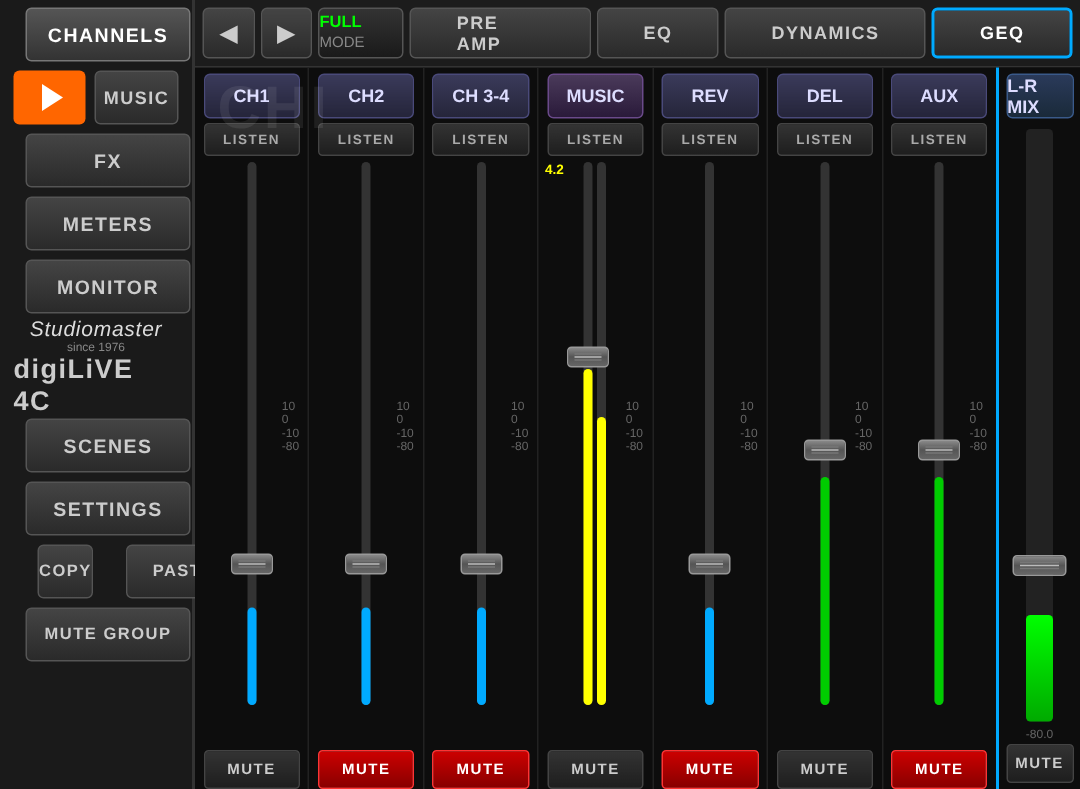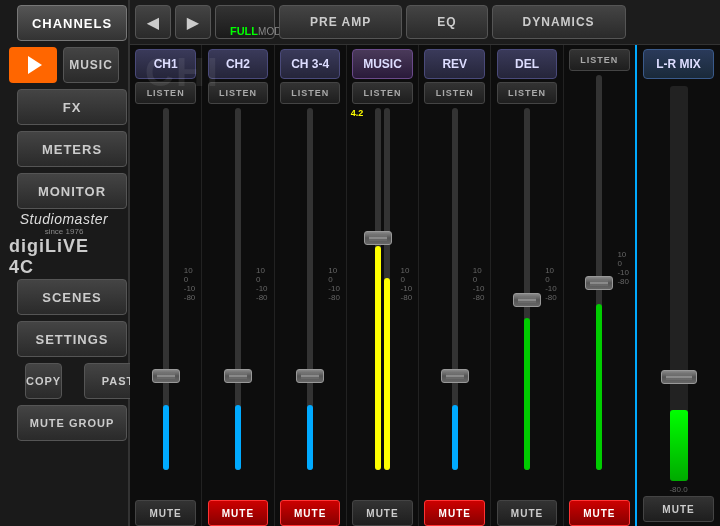--- a/index.html
+++ b/index.html
@@ -157,26 +157,25 @@
       font-size: 16px;
     }
 
     .full-mode-btn {
       width: 60px;
       height: 34px;
       background: linear-gradient(180deg, #333 0%, #1a1a1a 100%);
       border: 1px solid #555;
       border-radius: 4px;
       display: flex;
-      flex-direction: row;
-      align-items: flex-end;
+      flex-direction: column;
+      align-items: flex-start;
       justify-content: center;
       cursor: pointer;
       line-height: 1.2;
-      padding-left: 28px;
     }
     .full-mode-btn .full-text {
       color: #00ff00;
       font-size: 11px;
       font-weight: bold;
     }
     .full-mode-btn .mode-text {
       color: #888;
       font-size: 10px;
     }
@@ -350,21 +349,21 @@
       flex-shrink: 0;
     }
     .mute-btn.active {
       background: linear-gradient(180deg, #cc0000 0%, #880000 100%);
       border-color: #ff3333;
       color: #fff;
     }
 
     
     #geq-panel {
-      width: 85px;
+      width: 56px;
       height: calc(526px - 45px);
       border-left: 2px solid #00aaff;
       background: #0d0d0d;
       display: flex;
       flex-direction: column;
       align-items: center;
       padding: 4px 2px 0 2px;
     }
 
     
@@ -478,20 +477,21 @@
   <div id="top-nav">
     <div class="nav-arrow">◀</div>
     <div class="nav-arrow">▶</div>
     <div class="full-mode-btn">
       <span class="full-text">FULL</span>
       <span class="mode-text">MODE</span>
     </div>
     <div class="nav-btn">PRE AMP</div>
     <div class="nav-btn">EQ</div>
     <div class="nav-btn">DYNAMICS</div>
+    <div class="nav-btn nav-btn-active">GEQ</div>
   </div>
 
   <div id="channels-area">
 
     <div id="channel-strips" style="display:flex; flex:1; height:100%;">
         <div class="channel-strip">
     <button class="ch-label-btn">CH1</button>
     <button class="listen-btn">LISTEN</button>
     <div class="fader-area">
       <div class="fader-scale">
@@ -619,20 +619,21 @@
           <div class="fader-track" style="position:relative;">
             <div class="fader-level-bar" style="height:42%; background:#00cc00; border-radius:3px;"></div>
             <div class="fader-handle" style="top:51%;"></div>
           </div>
 
       </div>
     </div>
     <button class="mute-btn ">MUTE</button>
   </div>
         <div class="channel-strip">
+    <button class="ch-label-btn">AUX</button>
     <button class="listen-btn">LISTEN</button>
     <div class="fader-area">
       <div class="fader-scale">
         <span>10</span>
         <span>0</span>
         <span>-10</span>
         <span>-80</span>
       </div>
 
       <div class="fader-track-container">

